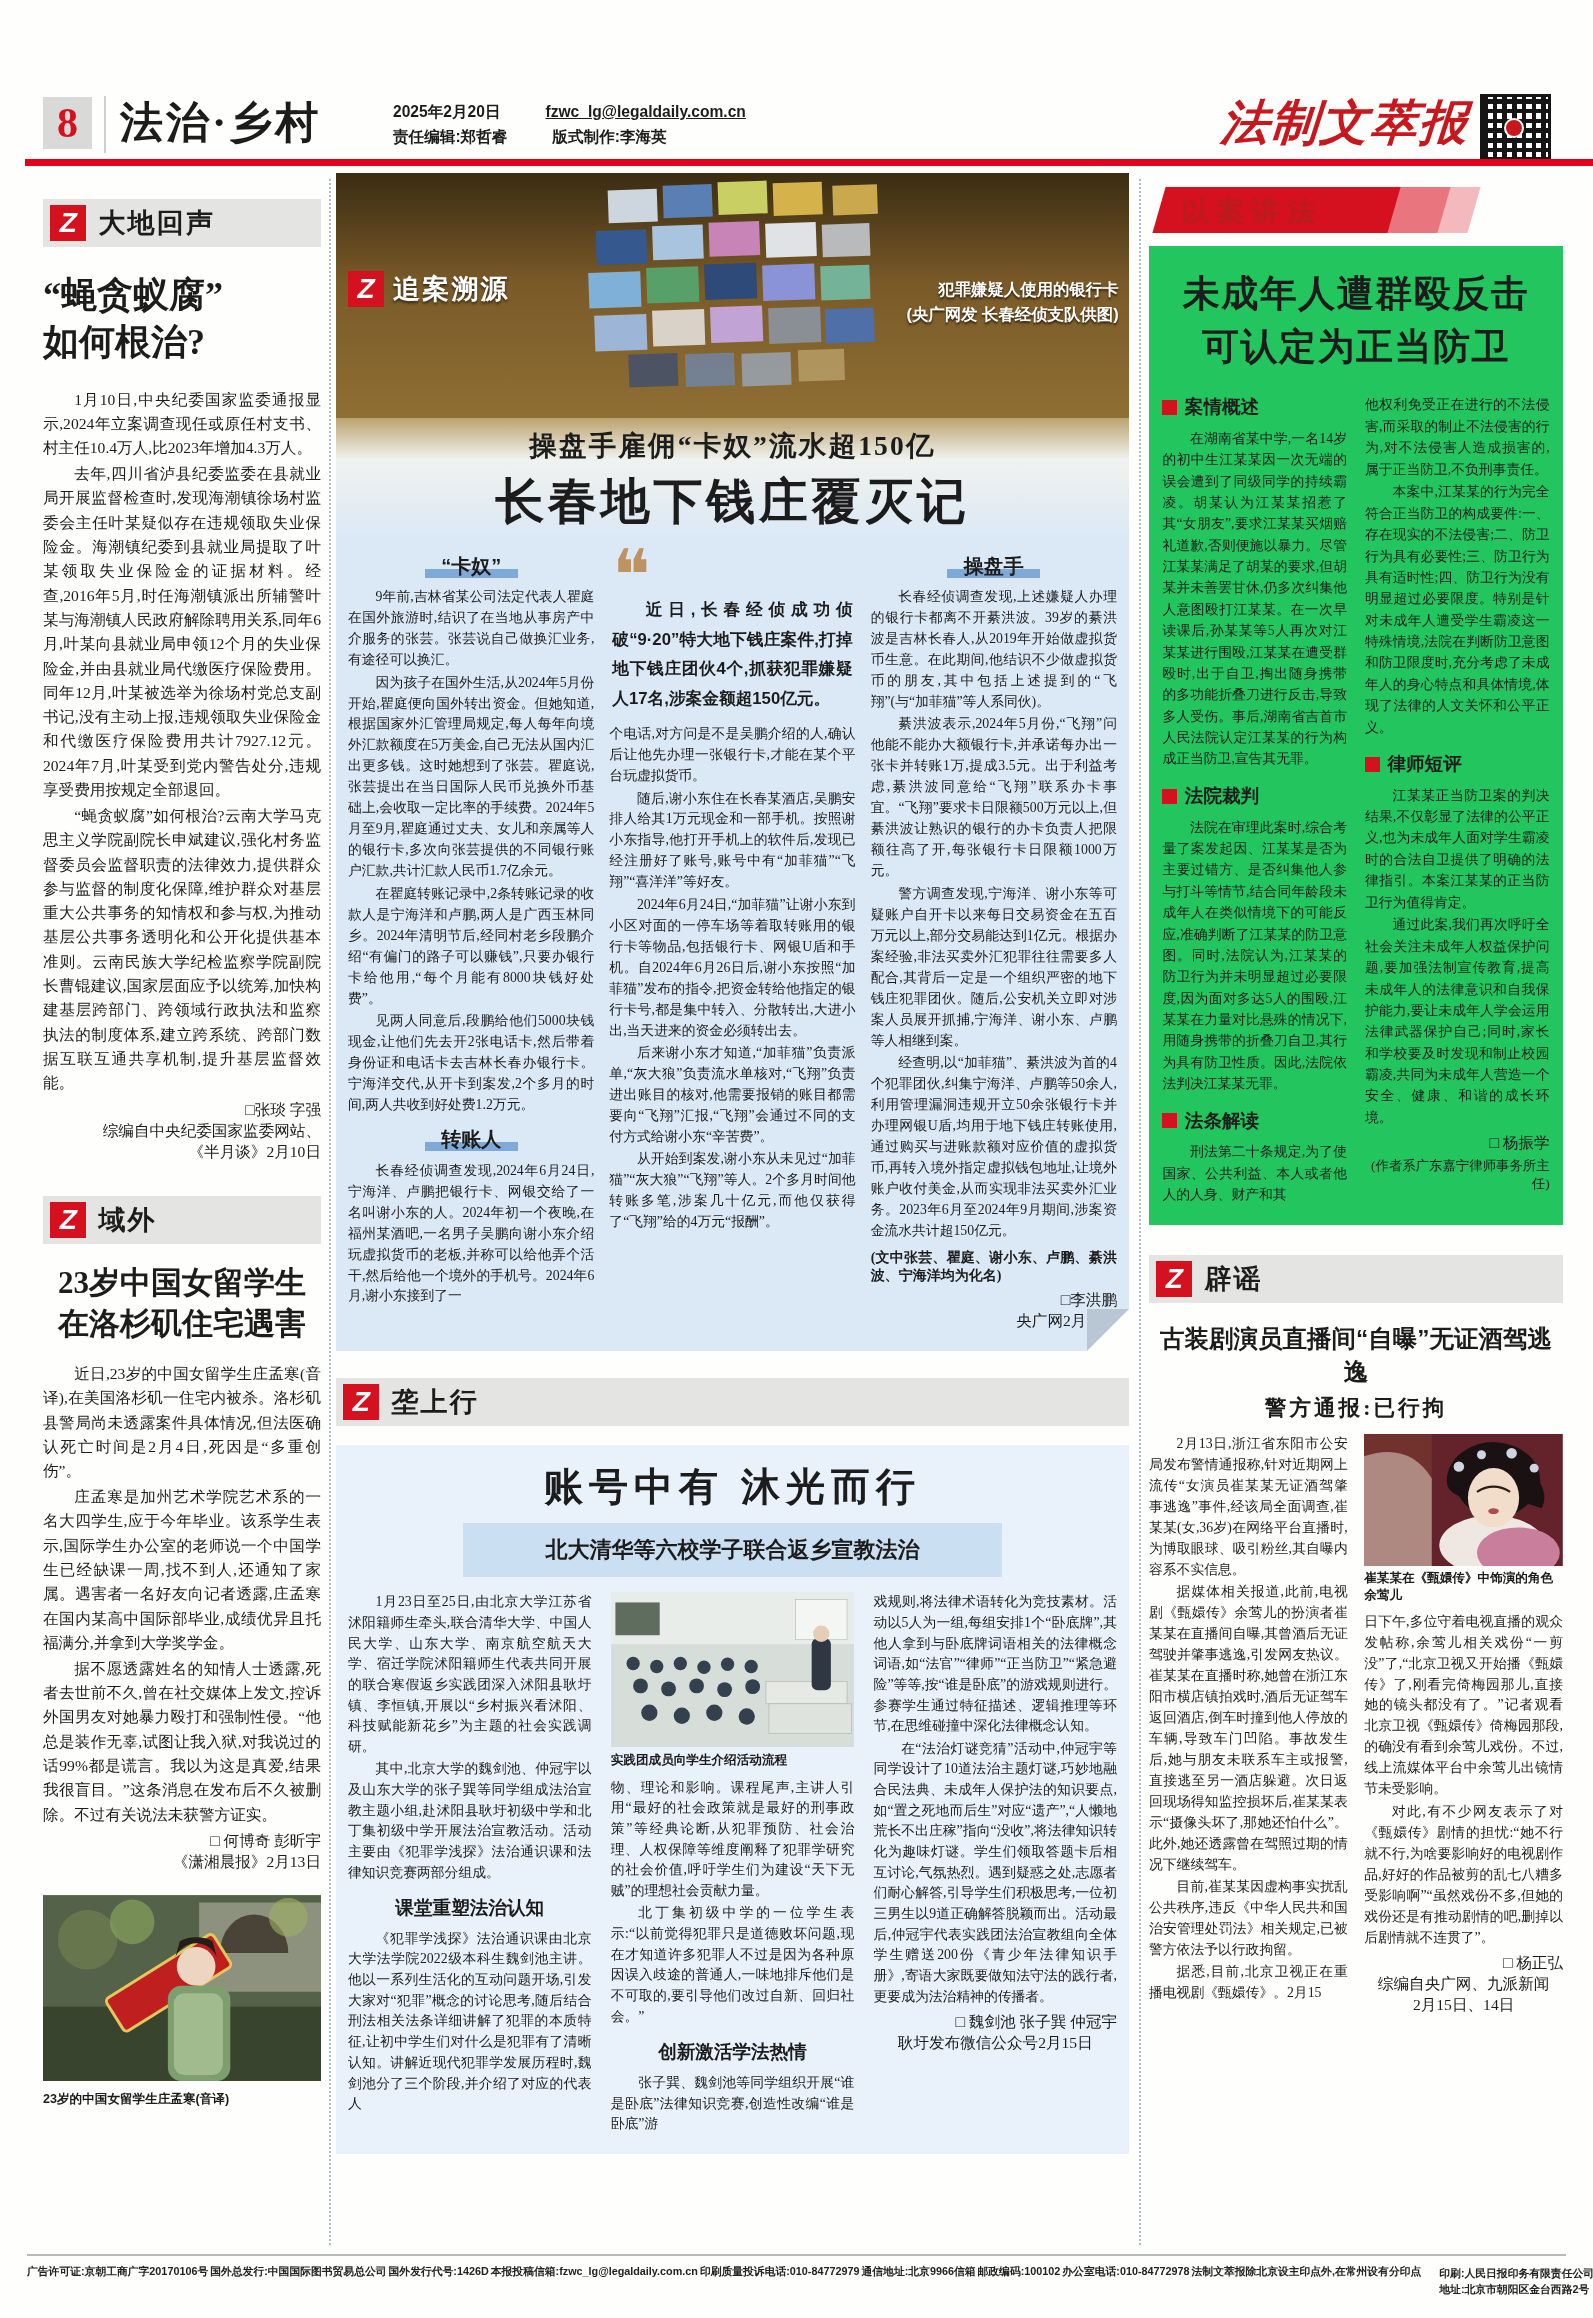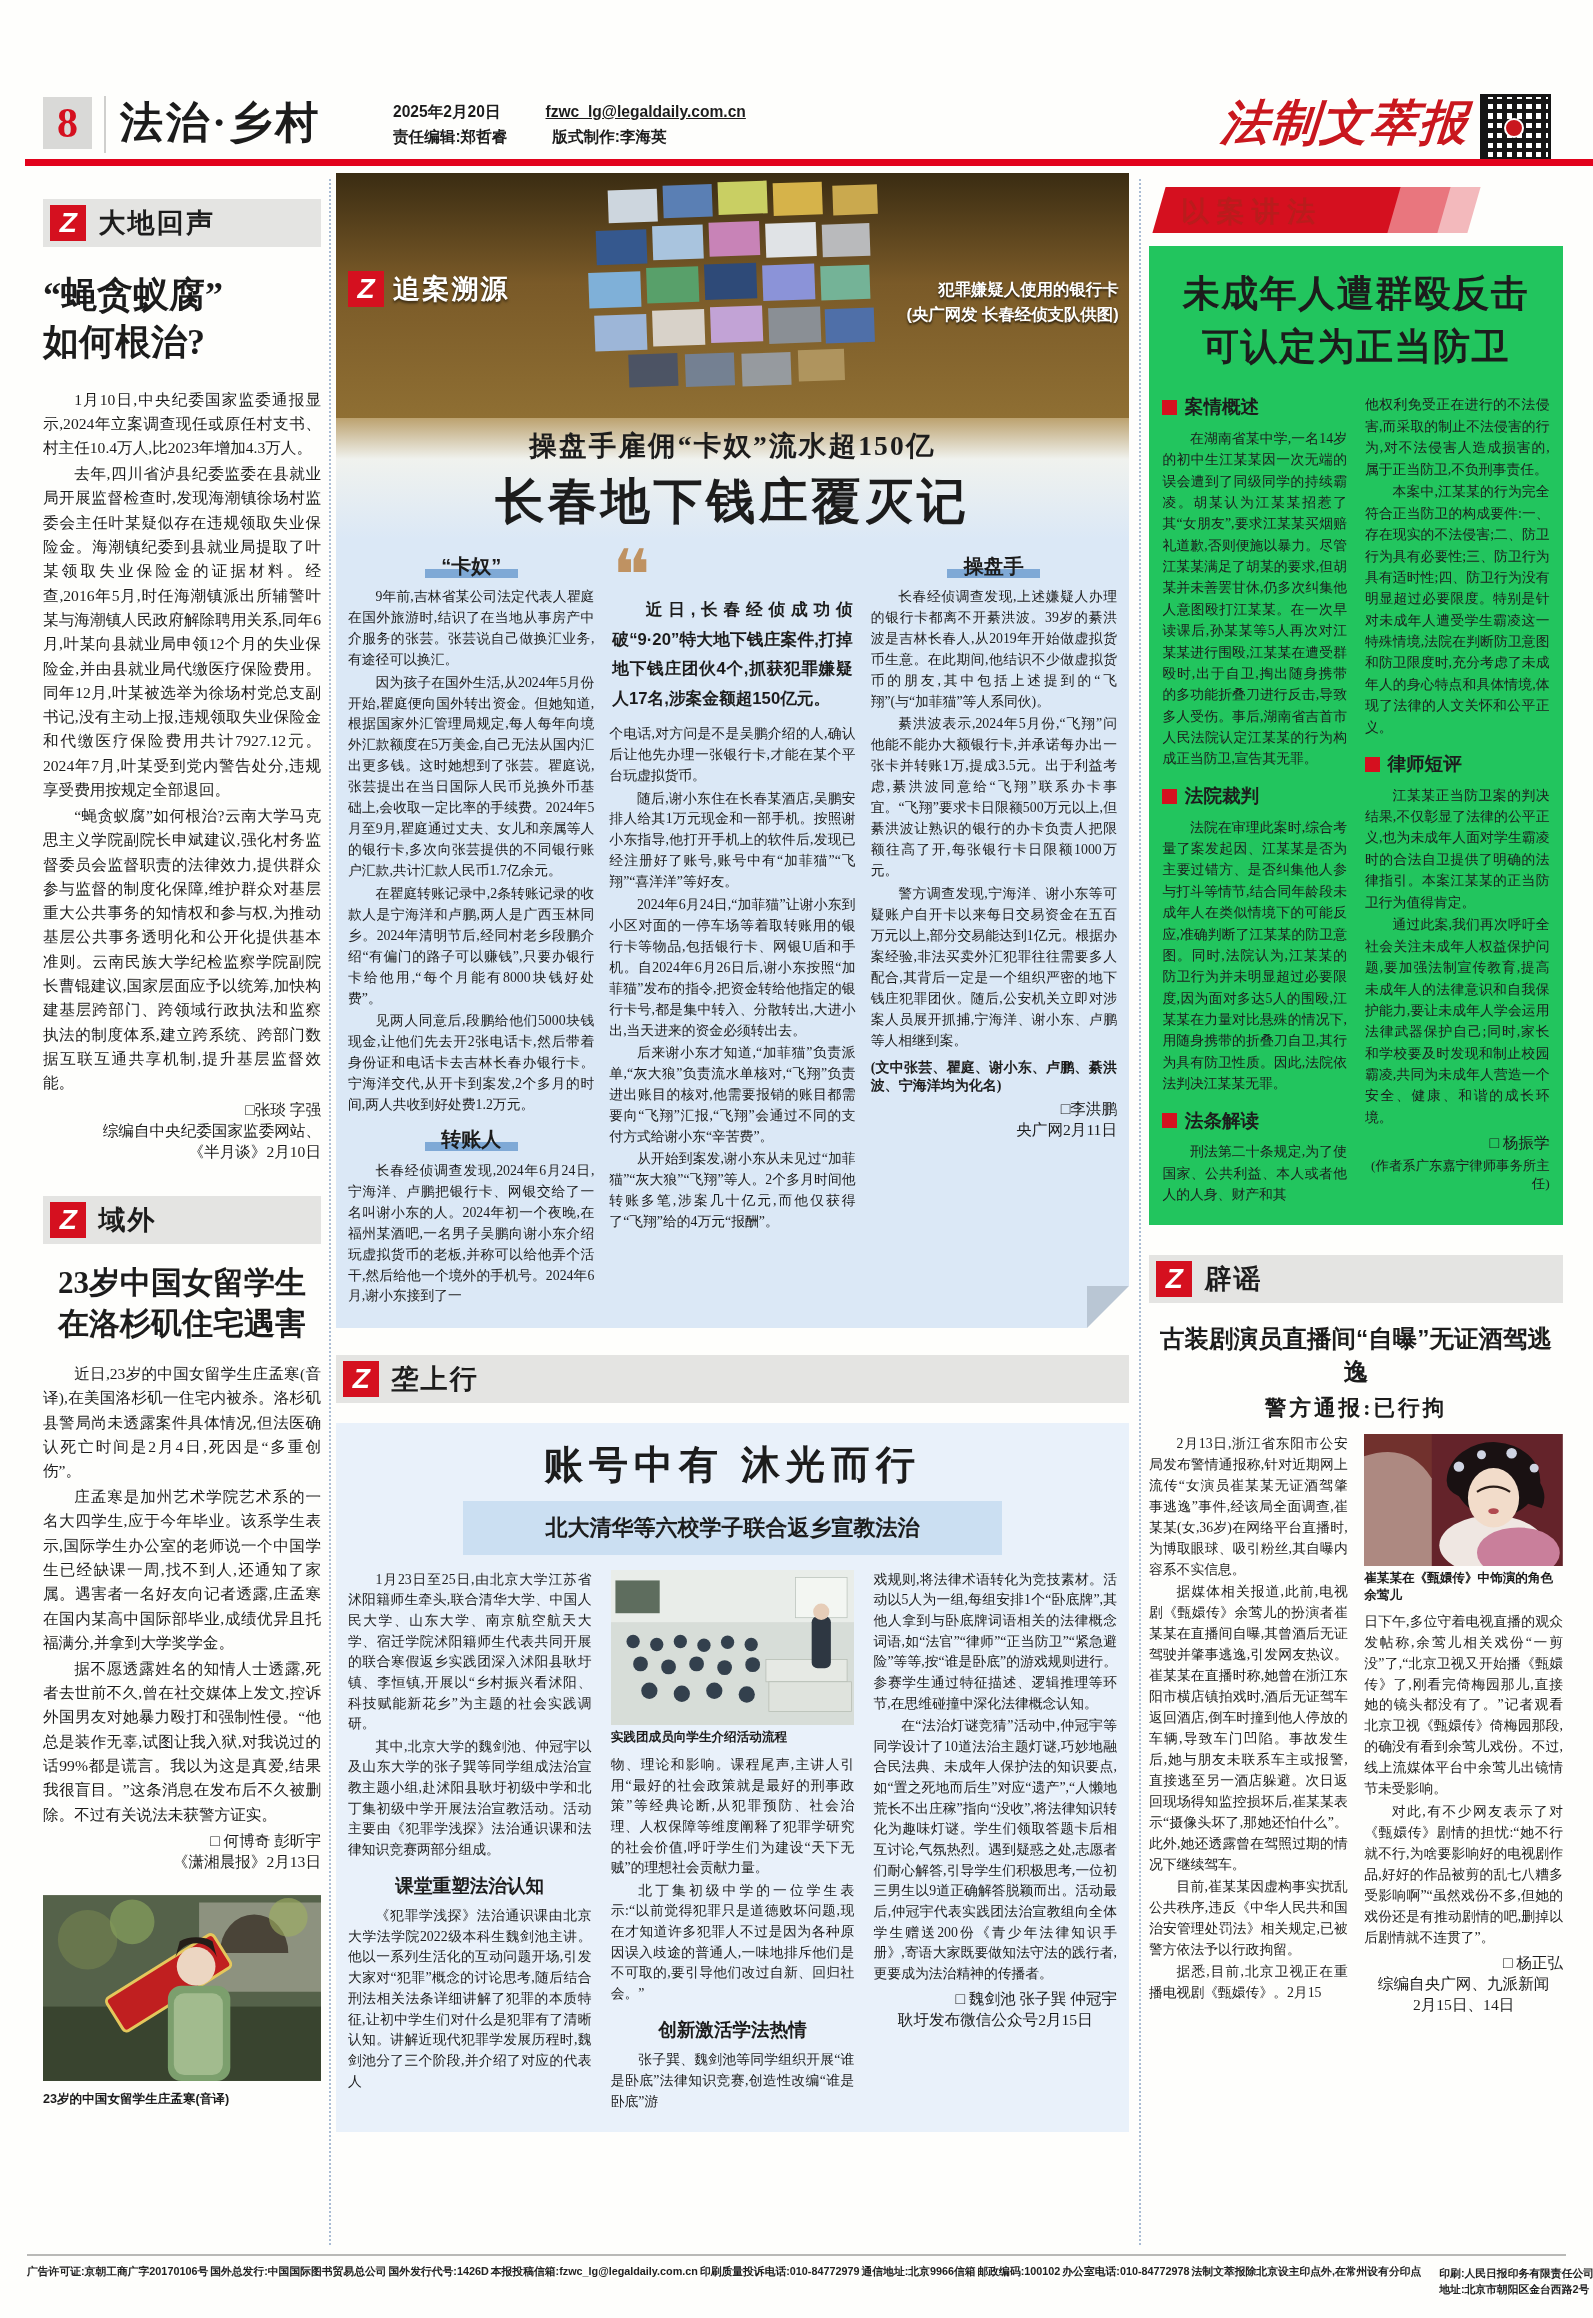--- a/index.html
+++ b/index.html
@@ -286,20 +286,21 @@
               <p>后来谢小东才知道,“加菲猫”负责派单,“灰大狼”负责流水单核对,“飞翔”负责进出账目的核对,他需要报销的账目都需要向“飞翔”汇报,“飞翔”会通过不同的支付方式给谢小东“辛苦费”。</p>
               <p>从开始到案发,谢小东从未见过“加菲猫”“灰大狼”“飞翔”等人。2个多月时间他转账多笔,涉案几十亿元,而他仅获得了“飞翔”给的4万元“报酬”。</p>
             </div>
         </div>
         <div class="c-col">
           <div class="subhead first"><span>操盘手</span></div>
           <div class="plist">
               <p>长春经侦调查发现,上述嫌疑人办理的银行卡都离不开綦洪波。39岁的綦洪波是吉林长春人,从2019年开始做虚拟货币生意。在此期间,他结识不少做虚拟货币的朋友,其中包括上述提到的“飞翔”(与“加菲猫”等人系同伙)。</p>
               <p>綦洪波表示,2024年5月份,“飞翔”问他能不能办大额银行卡,并承诺每办出一张卡并转账1万,提成3.5元。出于利益考虑,綦洪波同意给“飞翔”联系办卡事宜。“飞翔”要求卡日限额500万元以上,但綦洪波让熟识的银行的办卡负责人把限额往高了开,每张银行卡日限额1000万元。</p>
               <p>警方调查发现,宁海洋、谢小东等可疑账户自开卡以来每日交易资金在五百万元以上,部分交易能达到1亿元。根据办案经验,非法买卖外汇犯罪往往需要多人配合,其背后一定是一个组织严密的地下钱庄犯罪团伙。随后,公安机关立即对涉案人员展开抓捕,宁海洋、谢小东、卢鹏等人相继到案。</p>
+              <p>经查明,以“加菲猫”、綦洪波为首的4个犯罪团伙,纠集宁海洋、卢鹏等50余人,利用管理漏洞违规开立50余张银行卡并办理网银U盾,均用于地下钱庄转账使用,通过购买与进账款额对应价值的虚拟货币,再转入境外指定虚拟钱包地址,让境外账户收付美金,从而实现非法买卖外汇业务。2023年6月至2024年9月期间,涉案资金流水共计超150亿元。</p>
             </div>
           <div class="c-note">(文中张芸、瞿庭、谢小东、卢鹏、綦洪波、宁海洋均为化名)</div>
           <div class="byline">□李洪鹏</div>
           <div class="src r">央广网2月11日</div>
         </div>
       </div>
       <div class="fold"></div>
     </div>
 
     <div class="campus">

